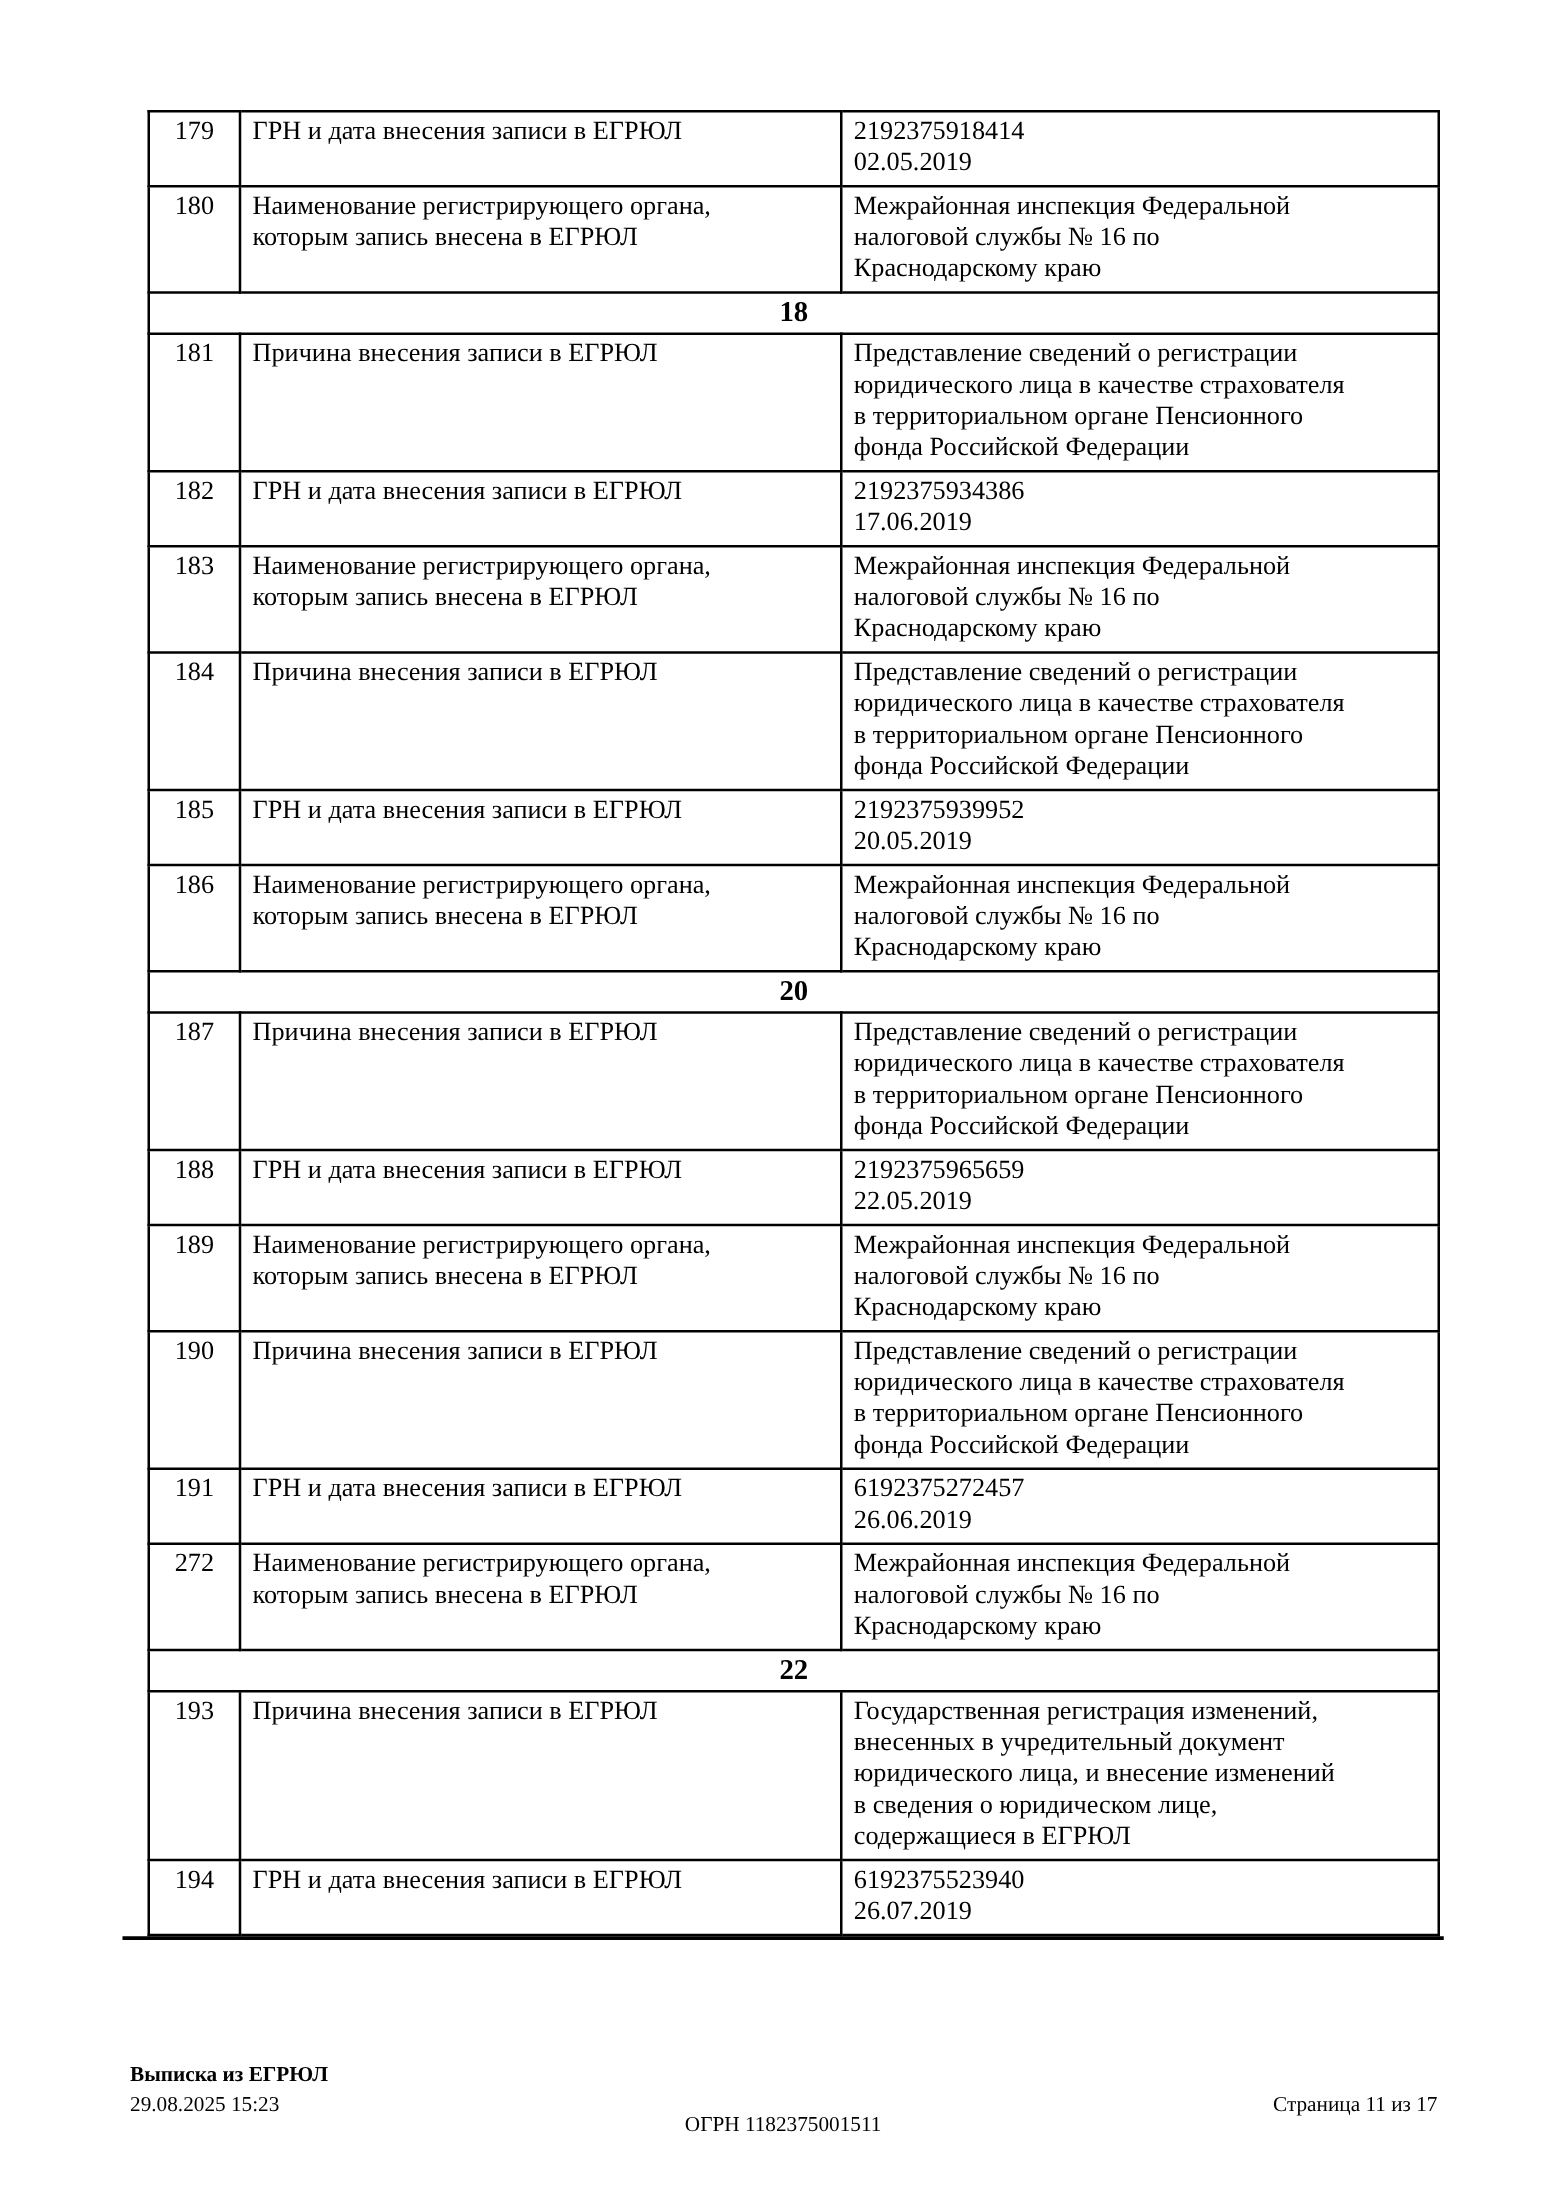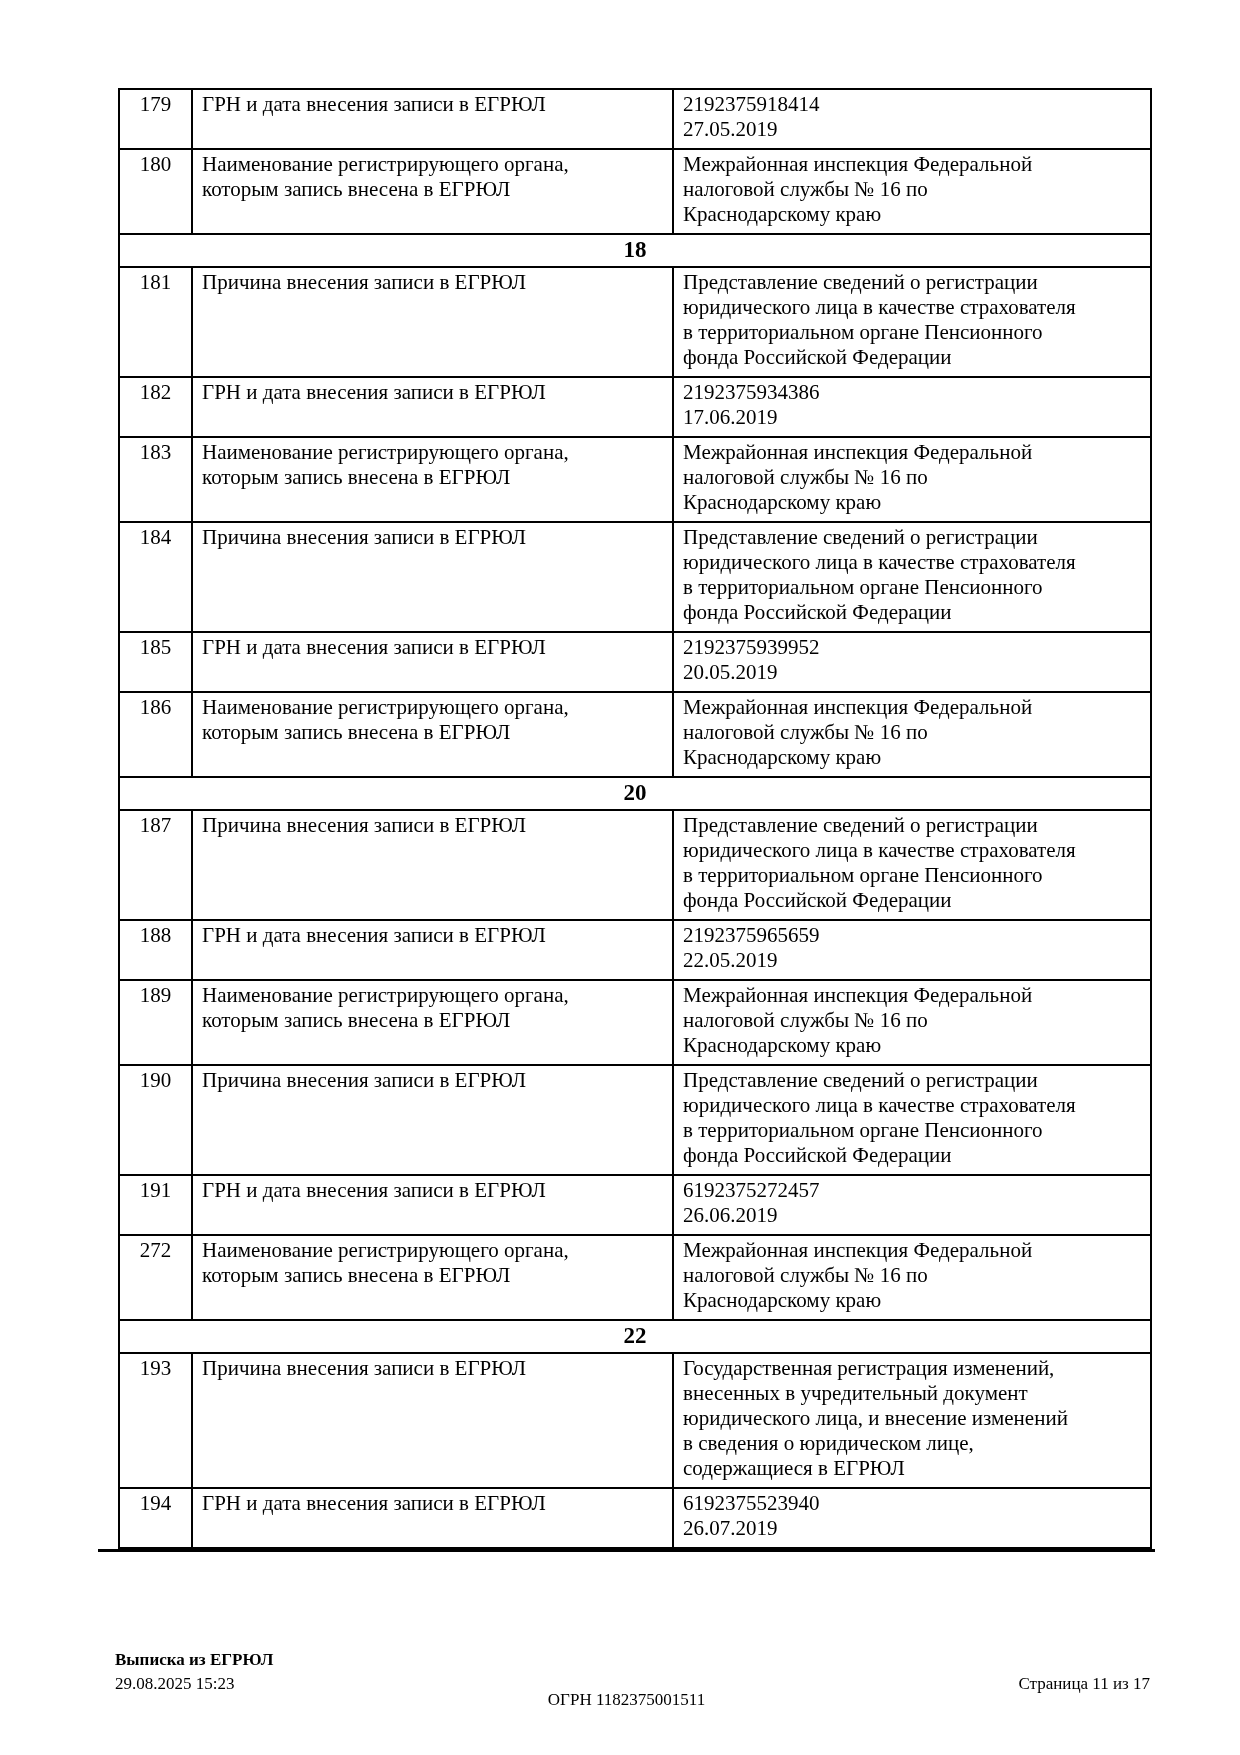--- a/index.html
+++ b/index.html
@@ -61,21 +61,21 @@
   .footer {
     position: absolute;
     left: 98px;
     top: 1648px;
     width: 1057px;
     font-size: 17px;
     line-height: 24px;
   }
   .footer-left {
     position: absolute;
-    left: 17px;
+    left: 6px;
     top: 0;
   }
   .footer-doc-title { font-weight: bold; }
   .footer-center {
     position: absolute;
     left: 0;
     right: 0;
     top: 40px;
     text-align: center;
   }
@@ -96,21 +96,21 @@
       <colgroup>
         <col style="width:73px">
         <col style="width:481px">
         <col style="width:478px">
       </colgroup>
       <tbody id="table-body">
           <tr>
             <td class="num">179</td>
             <td class="label">ГРН и дата внесения записи в ЕГРЮЛ</td>
             <td class="value">2192375918414
-27.05.2019</td>
+02.05.2019</td>
           </tr>
           <tr>
             <td class="num">180</td>
             <td class="label">Наименование регистрирующего органа,
 которым запись внесена в ЕГРЮЛ</td>
             <td class="value">Межрайонная инспекция Федеральной
 налоговой службы № 16 по
 Краснодарскому краю</td>
           </tr>
           <tr class="section-row">

